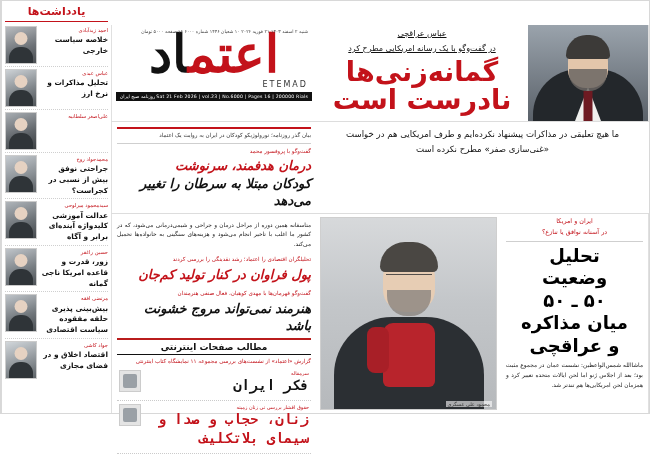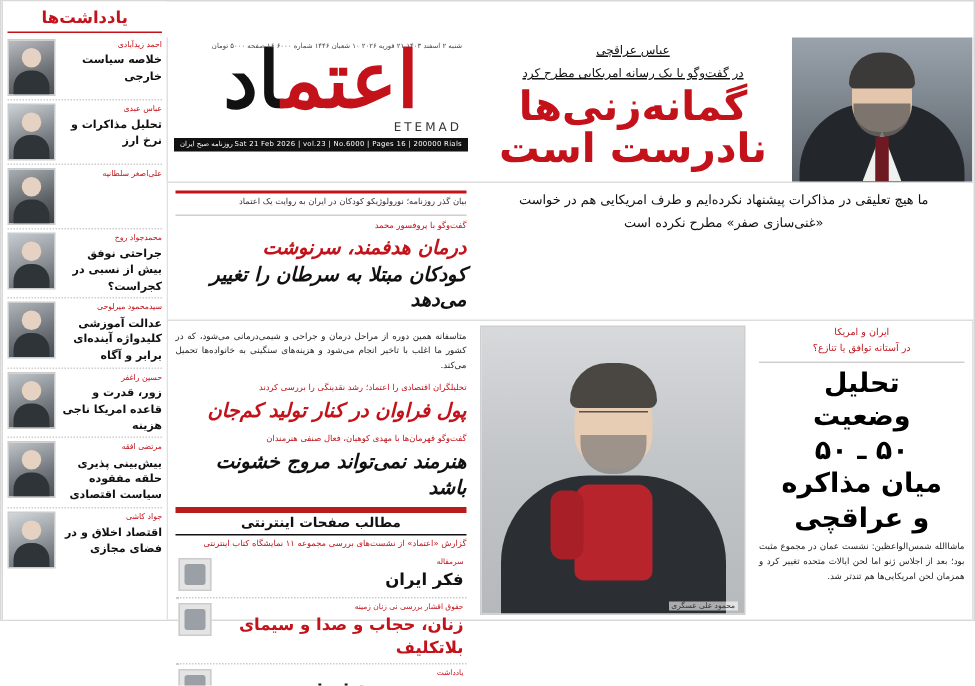--- a/index.html
+++ b/index.html
@@ -276,37 +276,37 @@
     position:absolute;top:72px;left:50%;transform:translateX(-50%);
     width:44px;height:26px;border-radius:0 0 20px 20px;background:#8b857f;opacity:.8;
   }
   .portrait .cap{
     position:absolute;bottom:2px;right:4px;
     font-size:5px;color:#333;background:rgba(255,255,255,.6);padding:0 2px;
   }
 
   .sec-title{
     font-size:9px;font-weight:bold;color:#111;text-align:center;
-    border-top:4px solid #b91c1c;border-bottom:1px solid #111;
+    border-top:2px solid #b91c1c;border-bottom:1px solid #111;
     padding:2px 0;margin:3px 0 2px 0;
   }
   .mini{
     border-bottom:1px dotted #cbcbcb;padding:3px 2px;text-align:right;
     display:flex;flex-direction:row-reverse;gap:4px;align-items:flex-start;
   }
   .mini-box{
     width:20px;height:20px;flex:0 0 20px;background:#e4e4e4;border:1px solid #ccc;
     position:relative;
   }
   .mini-box:after{
     content:"";position:absolute;inset:3px;background:#9aa0a6;border-radius:2px;
   }
   .mini-t{flex:1;}
   .mini-k{font-size:5px;color:#c3121a;line-height:1.4;}
-  .mini-h{font-size:11px;font-weight:bold;color:#111;line-height:1.4;}
+  .mini-h{font-size:14px;font-weight:bold;color:#111;line-height:1.4;font-family:Liberation Mono, monospace;}
   .mini-h.red{color:#c3121a;}
 
   .left-kicker{font-size:6.4px;color:#c3121a;line-height:1.5;margin-bottom:2px;}
   .left-big{
     font-size:18px;font-weight:bold;color:#000000;line-height:1.25;letter-spacing:-.5px;
   }
   .left-body{font-size:5.8px;color:#222;line-height:1.65;margin-top:4px;text-align:justify;}
 </style>
 </head>
 <body>
@@ -370,21 +370,21 @@
       </div>
     </div>
 
     <div class="note">
       <div class="note-thumb t6">
           <span class="head"></span>
           <span class="body"></span>
         </div>
       <div class="note-text">
         <div class="note-name">حسین راغفر</div>
-        <div class="note-head">زور، قدرت و قاعده امریکا ناجی هزینه</div>
+        <div class="note-head">زور، قدرت و قاعده امریکا ناجی گمانه</div>
       </div>
     </div>
 
     <div class="note">
       <div class="note-thumb t7">
           <span class="head"></span>
           <span class="body"></span>
         </div>
       <div class="note-text">
         <div class="note-name">مرتضی افقه</div>

